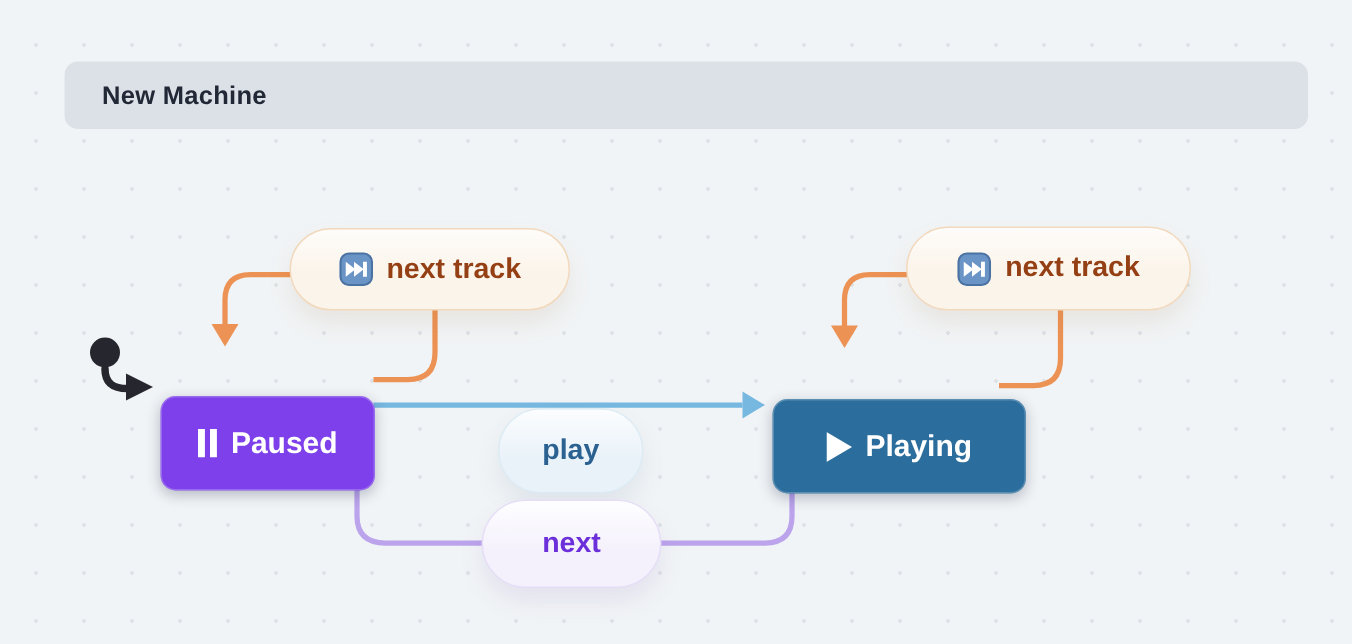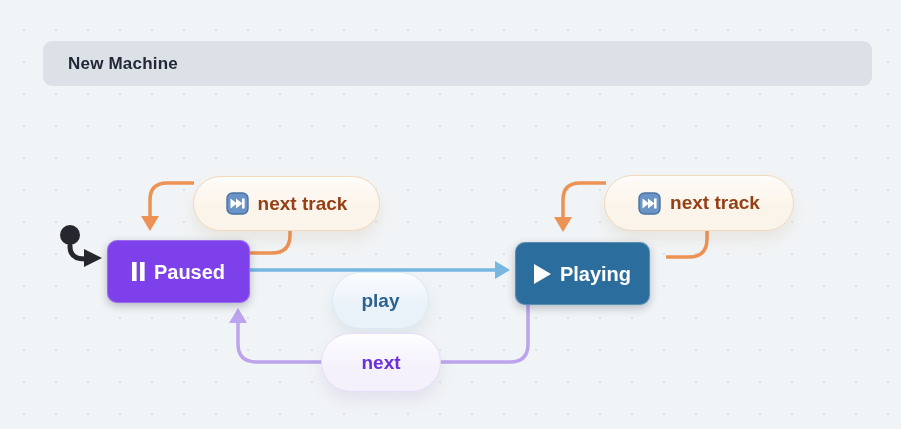--- a/index.html
+++ b/index.html
@@ -41,38 +41,38 @@
   .initial{stroke:var(--initial-color,#26262e);fill:none;}
   .initial-fill{fill:var(--initial-color,#26262e);}
   
   .state{
     position:absolute;border-radius:10px;
     display:flex;align-items:center;justify-content:center;gap:9px;
     color:var(--state-text,#ffffff);
     font-weight:700;font-size:20px;
     box-shadow:0 3px 9px rgba(25,35,70,.28), inset 0 0 0 1px rgba(255,255,255,.22);
     cursor:pointer;
+    margin-top:24px;
   }
   .state .label{line-height:1;}
   .state-paused{left:107px;top:240px;width:143px;height:63px;background:var(--paused-bg,#7d40ea);}
-  .state-playing{left:515px;top:242px;width:135px;height:63px;background:var(--playing-bg,#2b6e9d);}
+  .state-playing{left:515px;top:242px;width:169px;height:63px;background:var(--playing-bg,#2b6e9d);}
   
   .pill{
     position:absolute;border-radius:999px;
     display:flex;align-items:center;justify-content:center;gap:9px;
     font-weight:700;font-size:19px;
     box-sizing:border-box;
     cursor:pointer;
   }
   .pill-next{
     background:linear-gradient(180deg, rgba(255,255,255,.75), rgba(255,255,255,0) 55%), var(--event-pill-bg,#fbf4ea);
     border:1.5px solid var(--event-pill-border,#f2d9bd);
     color:var(--event-text,#953f15);
     box-shadow:0 9px 16px rgba(160,110,50,.10);
-    margin-top:24px;
   }
   .pill-next-1{left:193px;top:152px;width:187px;height:55px;}
   .pill-next-2{left:604px;top:151px;width:190px;height:56px;}
   .pill-play{
     left:332px;top:244px;width:97px;height:57px;
     background:linear-gradient(180deg, rgba(255,255,255,.85), rgba(255,255,255,0) 60%), var(--play-pill-bg,#e9f2f9);
     border:1.5px solid var(--play-pill-border,#dcebf4);
     color:var(--play-text,#2a6191);
     box-shadow:0 9px 16px rgba(70,110,150,.10);
     margin-top:28px;

